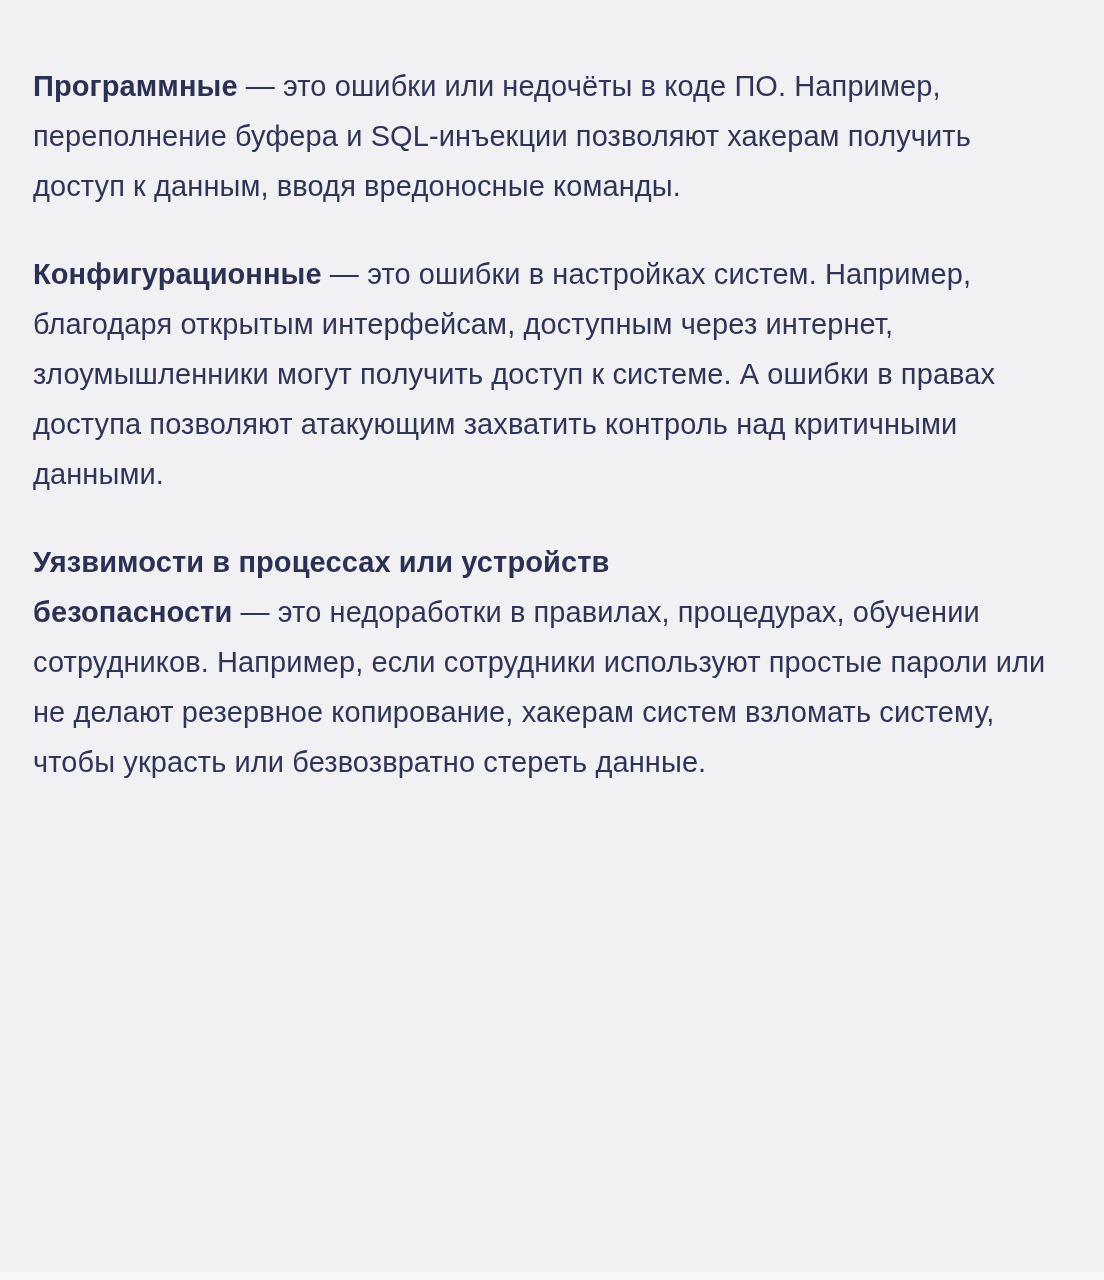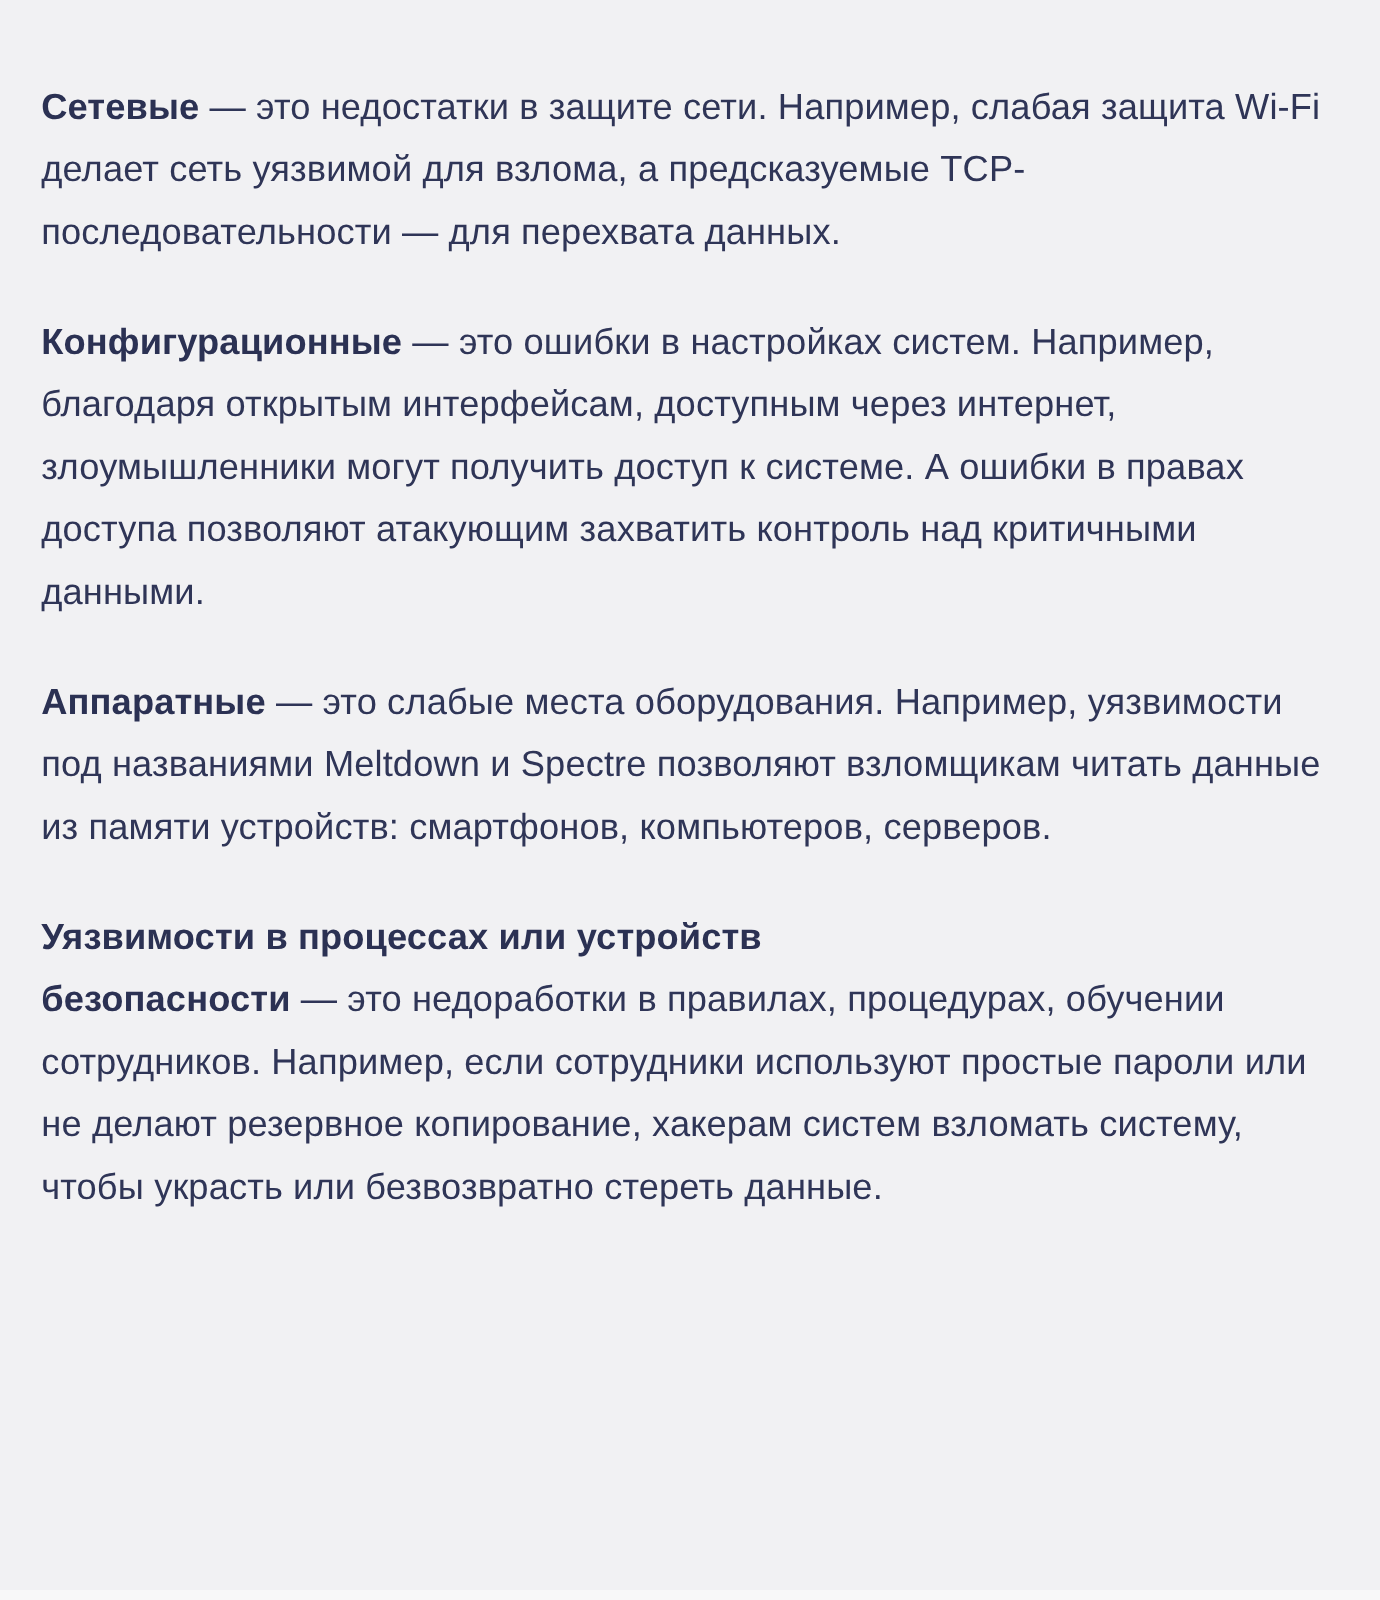--- a/index.html
+++ b/index.html
@@ -41,21 +41,20 @@
     width: 100%;
     height: 8px;
     background: #f8f8f9;
   }
 </style>
 </head>
 <body>
 
 <main class="article">
   <section id="para-container">
-      <p class="para"><strong class="lead">Сетевые</strong><span> — </span><span>это недостатки в защите сети. Например, слабая защита Wi-Fi делает сеть уязвимой для взлома, а предсказуемые TCP-последовательности — для перехвата данных.</span></p>
+      <p class="para"><strong class="lead">Программные</strong><span> — </span><span>это ошибки или недочёты в коде ПО. Например, переполнение буфера и SQL-инъекции позволяют хакерам получить доступ к данным, вводя вредоносные команды.</span></p>
       <p class="para"><strong class="lead">Конфигурационные</strong><span> — </span><span>это ошибки в настройках систем. Например, благодаря открытым интерфейсам, доступным через интернет, злоумышленники могут получить доступ к системе. А ошибки в правах доступа позволяют атакующим захватить контроль над критичными данными.</span></p>
-      <p class="para"><strong class="lead">Аппаратные</strong><span> — </span><span>это слабые места оборудования. Например, уязвимости под названиями Meltdown и Spectre позволяют взломщикам читать данные из памяти устройств: смартфонов, компьютеров, серверов.</span></p>
       <p class="para"><strong class="lead">Уязвимости в процессах или устройств
 безопасности</strong><span> — </span><span>это недоработки в правилах, процедурах, обучении сотрудников. Например, если сотрудники используют простые пароли или не делают резервное копирование, хакерам систем взломать систему, чтобы украсть или безвозвратно стереть данные.</span></p>
     </section>
 </main>
 
 <div class="bottom-edge"></div>
 
 </body></html>

